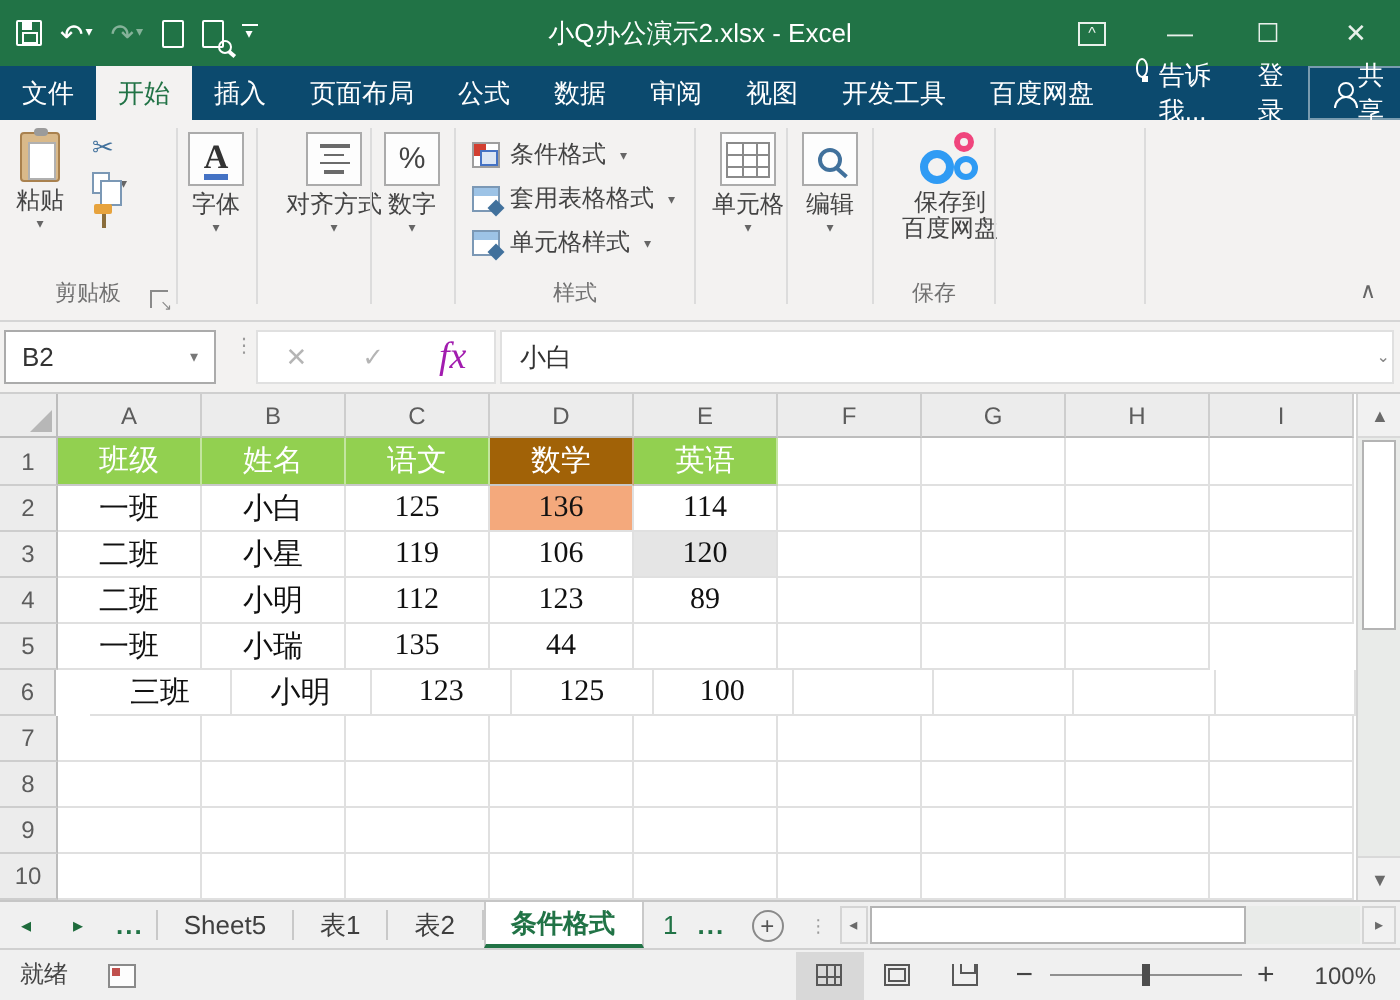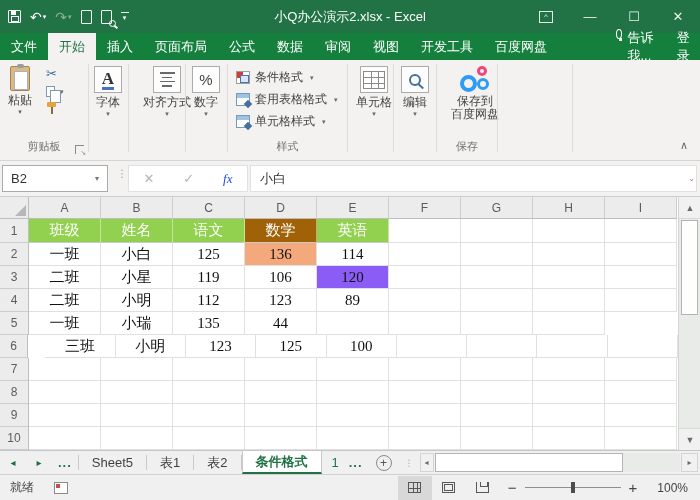--- a/index.html
+++ b/index.html
@@ -21,21 +21,21 @@
   .mag-ic { position:absolute; right:-4px; bottom:-3px; width:7px; height:7px; border:1.4px solid #fff; border-radius:50%; }
   .mag-ic::after { content:""; position:absolute; right:-3px; bottom:-2px; width:4px; height:1.6px; background:#fff; transform:rotate(40deg); }
   .qat-more { display:flex; flex-direction:column; align-items:center; }
   .qat-more .bar { width:8px; height:1.5px; background:#fff; margin-bottom:1px; }
   .title-text { position:absolute; left:0; right:0; top:0; height:33px; display:flex; align-items:center; justify-content:center; color:#fff; font-size:13px; }
   .winctrls { position:absolute; right:0; top:0; height:33px; display:flex; align-items:center; }
   .winbtn { width:44px; height:33px; display:flex; align-items:center; justify-content:center; color:#e8f0ea; font-size:13px; cursor:default; }
   .ribopt-ic { width:14px; height:12px; border:1.3px solid #e8f0ea; position:relative; display:flex; align-items:center; justify-content:center; color:#e8f0ea; font-size:8px; }
 
   
-  .tabrow { position:absolute; left:0; top:33px; width:700px; height:27px; background:#15803d; display:flex; align-items:stretch;gap:48px; }
+  .tabrow { position:absolute; left:0; top:33px; width:700px; height:27px; background:#0c4a6e; display:flex; align-items:stretch; }
   .rtabs { display:flex; height:27px; }
   .rtab { padding:0 11px; display:flex; align-items:center; color:#fff; font-size:13px; cursor:default; white-space:nowrap; }
   .rtab.active { background:#f3f2f1; color:#217346; }
   .tabrow-right { margin-left:auto; display:flex; align-items:center; color:#fff; font-size:13px; }
   .bulb-ic { width:10px; height:10px; border:1.3px solid #fff; border-radius:50%; position:relative; margin-right:5px; }
   .bulb-ic::after { content:""; position:absolute; left:2.2px; bottom:-3.4px; width:3px; height:2.6px; background:#fff; }
   .tellme { display:flex; align-items:flex-start; padding:0 10px; }
   .signin { padding:0 12px; }
   .share { display:flex; align-items:center; gap:5px; padding:0 12px; height:27px; border:1px solid rgba(255,255,255,.45); }
   .person-ic { width:11px; height:12px; position:relative; }
@@ -94,21 +94,21 @@
   .dim-label { color:#a6a6a6 !important; }
   .collapse-chev { position:absolute; right:12px; bottom:8px; font-size:11px; color:#666; }
 
   
   .formulabar { position:absolute; left:0; top:161px; width:700px; height:36px; background:#f3f2f1; border-bottom:1px solid #cfcfcf; }
   .namebox { position:absolute; left:2px; top:4px; width:106px; height:27px; background:#fff; border:1px solid #ababab; display:flex; align-items:center; font-size:13px; color:#333; padding:0 8px; }
   .namebox .nb-caret { margin-left:auto; font-size:8px; color:#777; }
   .fb-dots { position:absolute; left:117px; top:10px; width:3px; height:16px; color:#9a9a9a; font-size:10px; line-height:5px; letter-spacing:0; }
   .fb-btns { position:absolute; left:128px; top:4px; width:120px; height:27px; background:#fff; border:1px solid #e0e0e0; display:flex; align-items:center; justify-content:space-around; }
   .fb-x, .fb-check { color:#b5b5b5; font-size:13px; }
-  .fb-fx { font-family:"Liberation Serif", serif; font-style:italic; color:#1d4ed8; font-size:13px; }
+  .fb-fx { font-family:"Liberation Serif", serif; font-style:italic; color:#a21caf; font-size:19px; }
   .fb-input { position:absolute; left:250px; top:4px; right:3px; height:27px; background:#fff; border:1px solid #e0e0e0; display:flex; align-items:center; font-size:13px; color:#333; padding:0 9px; }
   .fb-expand { position:absolute; right:5px; top:13px; font-size:8px; color:#888; }
 
   
   .grid { position:absolute; left:0; top:197px; width:678px; height:253px; background:#fff; }
   .grow { display:flex; }
   .corner { width:29px; height:22px; background:#ececec; border-right:1px solid #bdbdbd; border-bottom:1px solid #bdbdbd; position:relative; }
   .corner::after { content:""; position:absolute; right:2px; bottom:2px; border-left:11px solid transparent; border-bottom:11px solid #b7b7b7; }
   .colhead { width:72px; height:22px; background:#ececec; border-right:1px solid #cdcdcd; border-bottom:1px solid #bdbdbd; display:flex; align-items:center; justify-content:center; font-size:12px; color:#5c5c5c; }
   .rowhead { width:29px; background:#ececec; border-right:1px solid #bdbdbd; border-bottom:1px solid #cdcdcd; display:flex; align-items:center; justify-content:center; font-size:12px; color:#5c5c5c; }
@@ -397,21 +397,21 @@
         <div class="cell" style="height: 23px;"></div>
         <div class="cell" style="height: 23px;"></div>
         <div class="cell" style="height: 23px;"></div>
       </div>
       <div class="grow">
         <div class="rowhead" style="height: 23px;">3</div>
         <div class="cell" style="height: 23px;">二班</div>
         <div class="cell" style="height: 23px;">小星</div>
         <div class="cell" style="height: 23px;">119</div>
         <div class="cell" style="height: 23px;">106</div>
-        <div class="cell" style="height: 23px; background: #8b5cf6;">120</div>
+        <div class="cell" style="height: 23px; background: #e5e5e5;">120</div>
         <div class="cell" style="height: 23px;"></div>
         <div class="cell" style="height: 23px;"></div>
         <div class="cell" style="height: 23px;"></div>
         <div class="cell" style="height: 23px;"></div>
       </div>
       <div class="grow">
         <div class="rowhead" style="height: 23px;">4</div>
         <div class="cell" style="height: 23px;">二班</div>
         <div class="cell" style="height: 23px;">小明</div>
         <div class="cell" style="height: 23px;">112</div>

